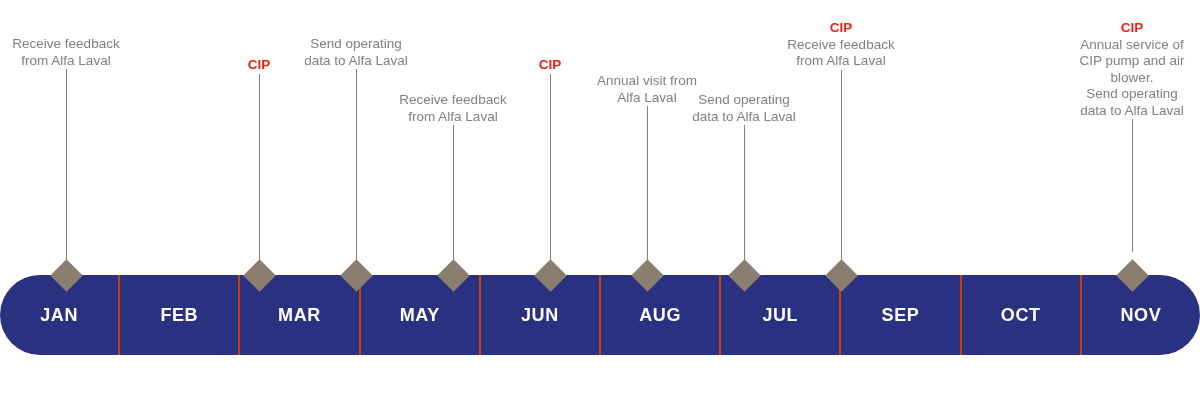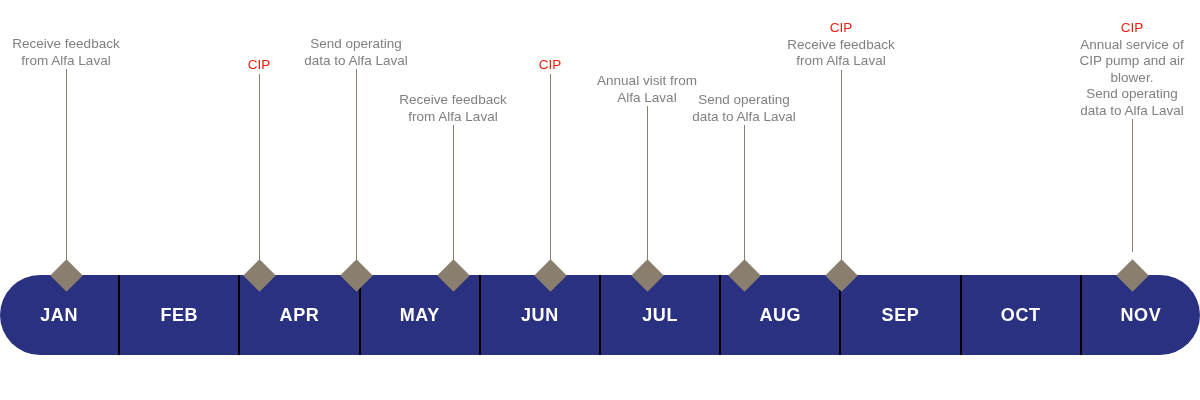--- a/index.html
+++ b/index.html
@@ -25,21 +25,21 @@
   .ann-text {
     font-size: 13.5px;
     line-height: 16.5px;
     color: #808080;
     white-space: pre-line;
   }
   .ann-cip {
     font-size: 13.5px;
     line-height: 16.5px;
     color: #e8220f;
-    font-weight: 400;
+    font-weight: 700;
   }
   .ann-stem {
     position: absolute;
     left: 50%;
     width: 1px;
     margin-left: -0.5px;
     background: #8a7f6e;
     top: 100%;
   }
 
@@ -54,21 +54,21 @@
     border-radius: 40px;
     display: flex;
   }
   .month {
     flex: 1 1 0;
     position: relative;
     display: flex;
     align-items: center;
     justify-content: center;
   }
-  .month + .month { border-left: 2px solid #000000; }
+  .month + .month { border-left: 2px solid #c2410c; }
   .month-label {
     color: #ffffff;
     font-size: 18px;
     font-weight: bold;
     letter-spacing: 0.6px;
   }
 
   
   .diamond {
     position: absolute;
@@ -153,33 +153,33 @@
     </div>
 
   <div class="bar" id="month-bar">
       <div class="month">
         <span class="month-label">JAN</span>
       </div>
       <div class="month">
         <span class="month-label">FEB</span>
       </div>
       <div class="month">
-        <span class="month-label">APR</span>
+        <span class="month-label">MAR</span>
       </div>
       <div class="month">
         <span class="month-label">MAY</span>
       </div>
       <div class="month">
         <span class="month-label">JUN</span>
       </div>
       <div class="month">
+        <span class="month-label">AUG</span>
+      </div>
+      <div class="month">
         <span class="month-label">JUL</span>
-      </div>
-      <div class="month">
-        <span class="month-label">AUG</span>
       </div>
       <div class="month">
         <span class="month-label">SEP</span>
       </div>
       <div class="month">
         <span class="month-label">OCT</span>
       </div>
       <div class="month">
         <span class="month-label">NOV</span>
       </div>

